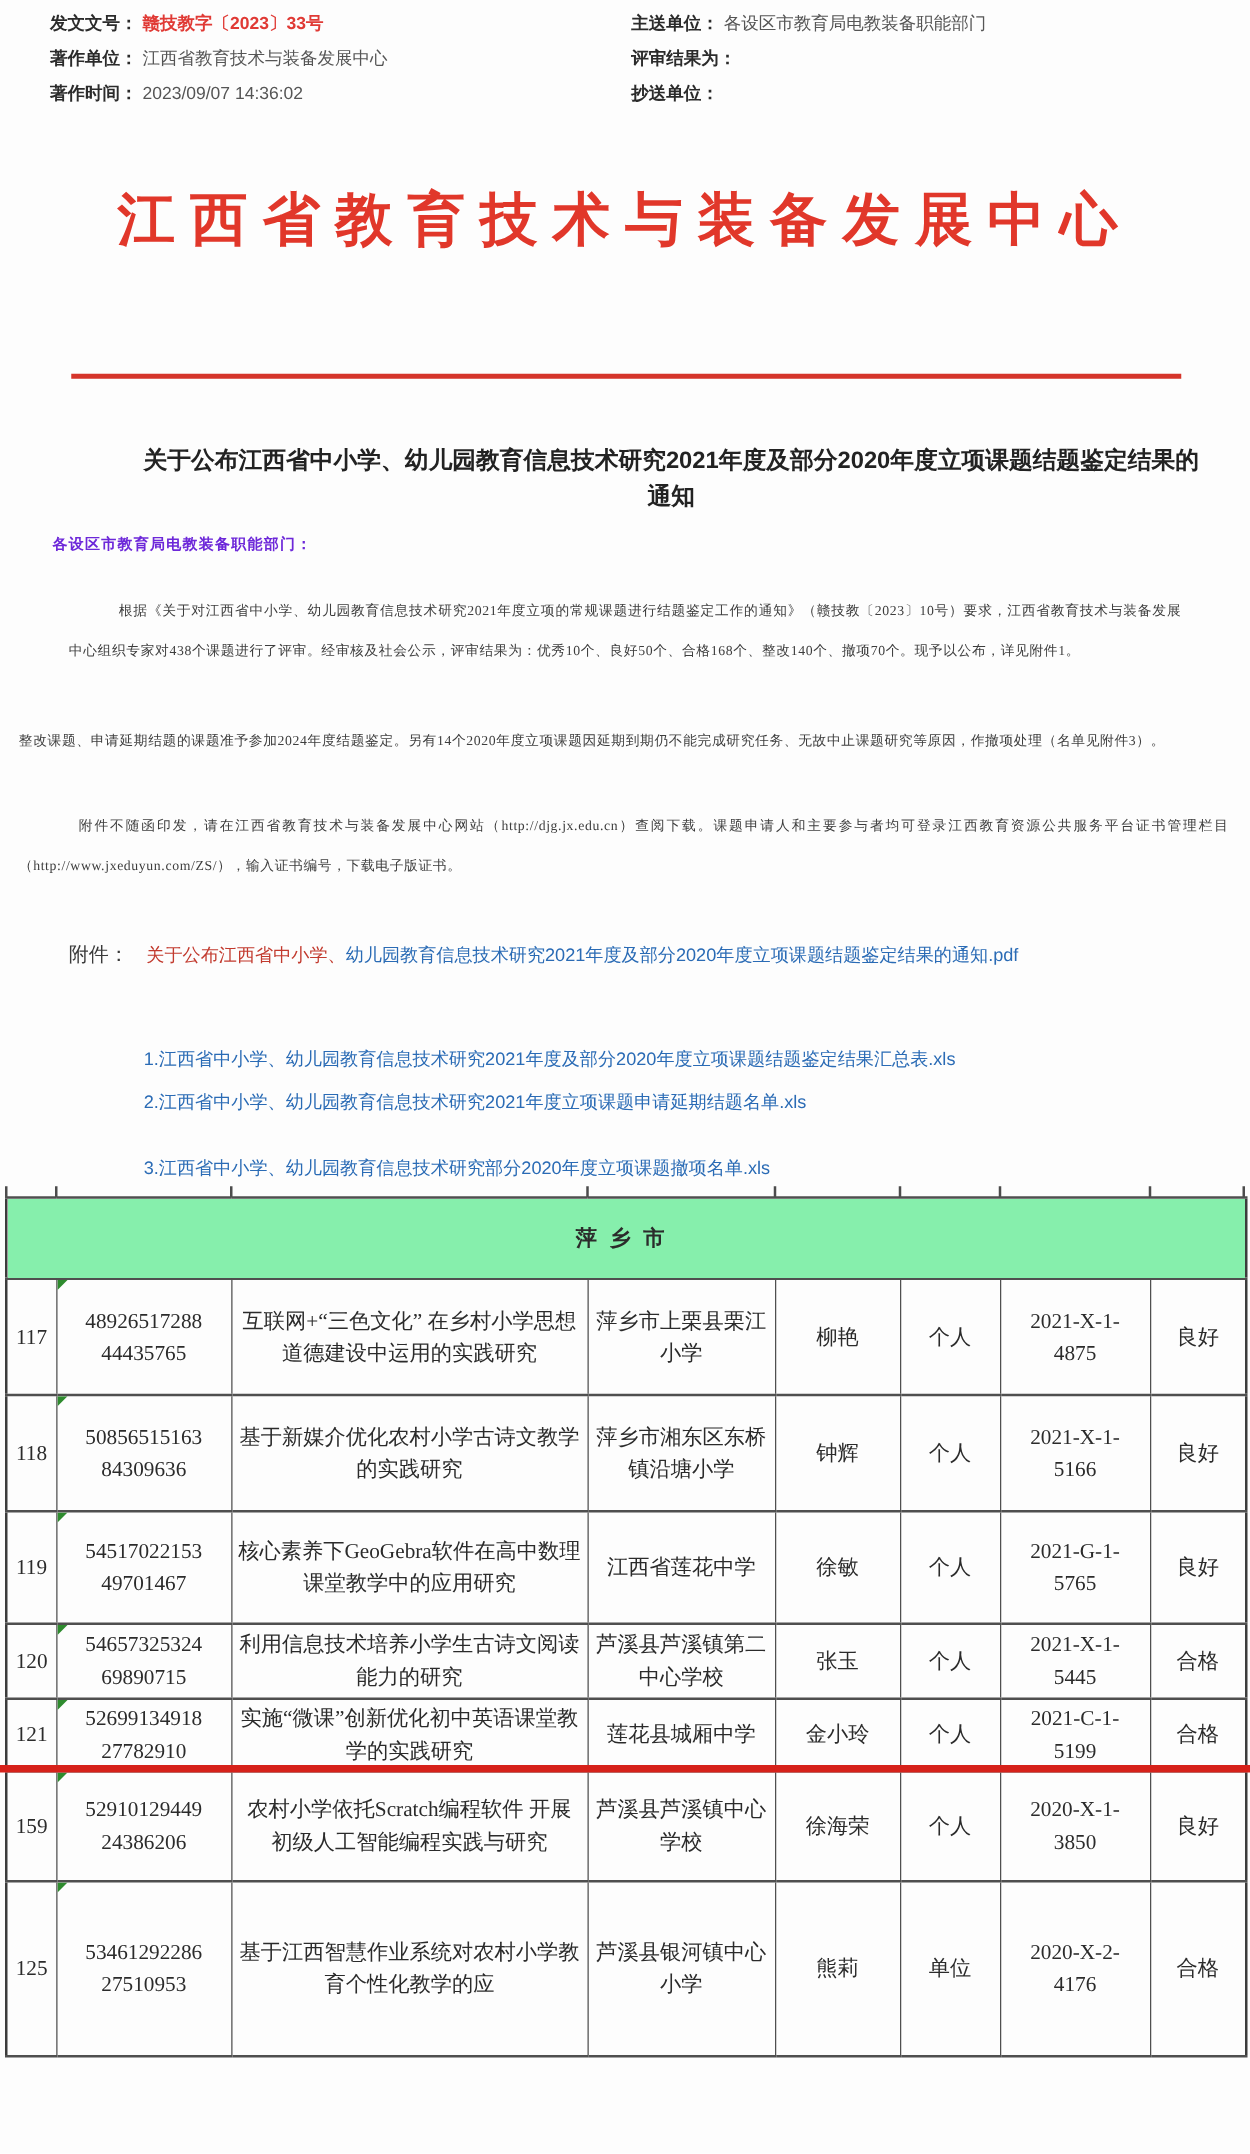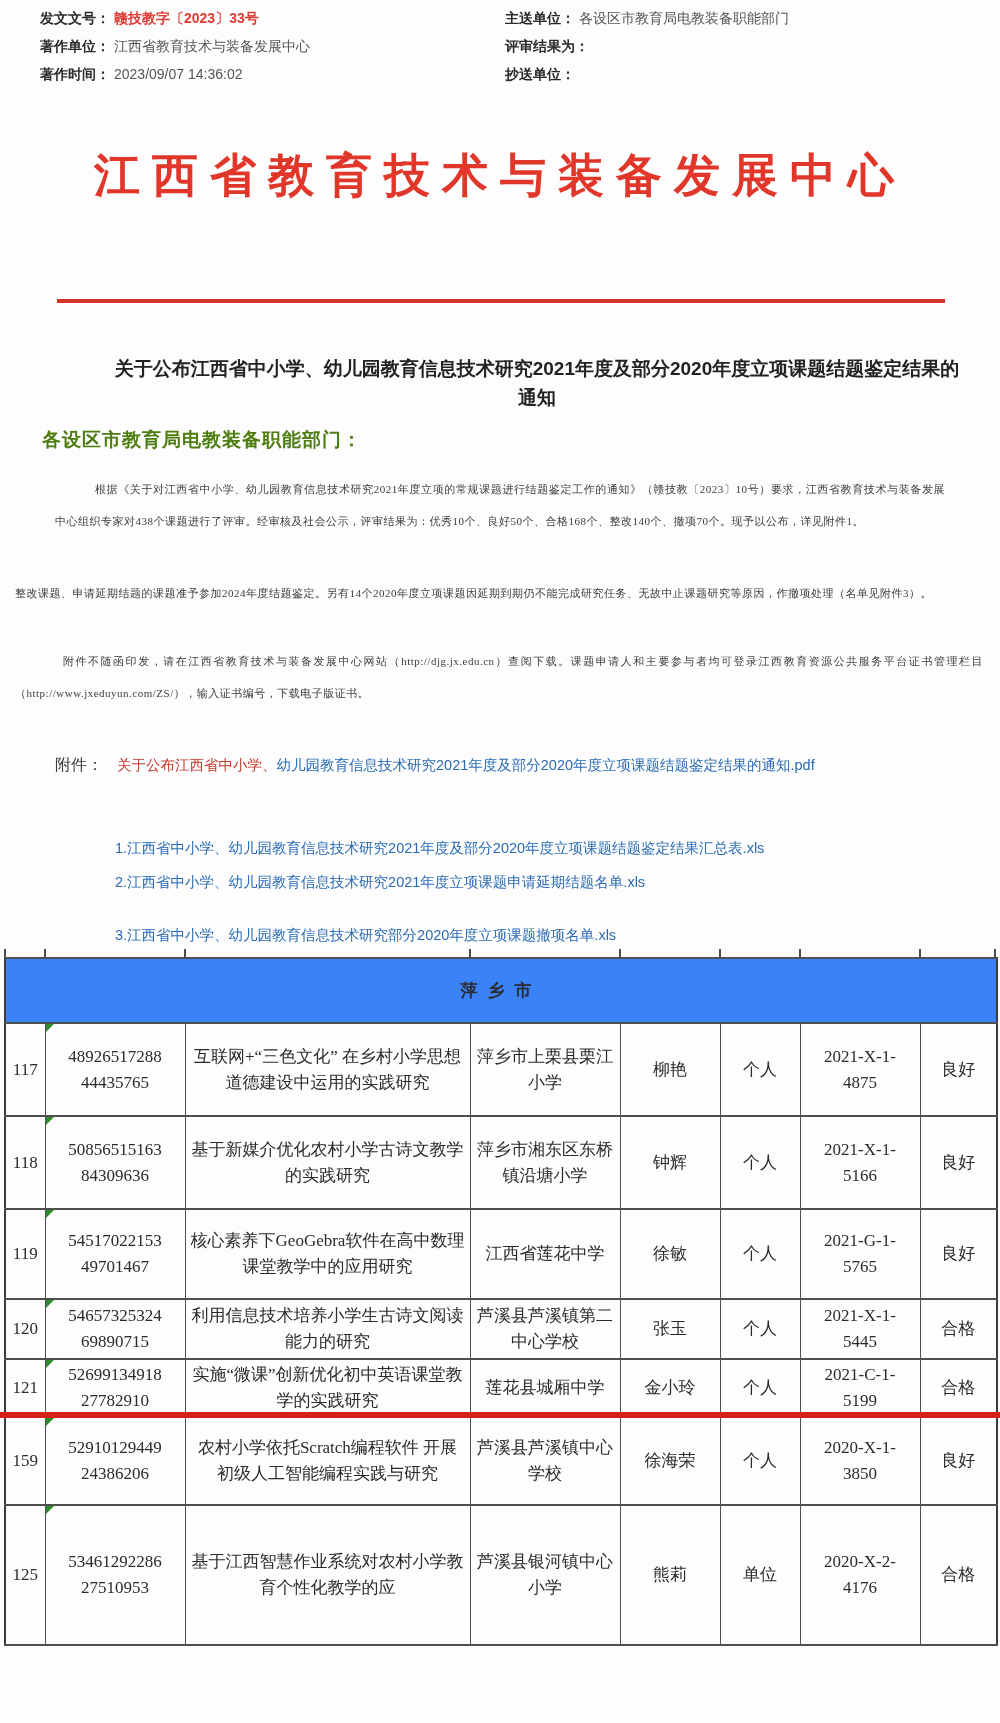--- a/index.html
+++ b/index.html
@@ -23,21 +23,21 @@
     color:#e1372a; font-size:46px; font-weight:bold; letter-spacing:12px;
     font-family:"Liberation Serif", serif; line-height:76px;
   }
   .red-divider { position:absolute; top:299px; left:57px; width:888px; height:4px; background:#d5352b; }
   
   .notice-title {
     position:absolute; top:354px; left:75px; width:850px; text-align:center;
     font-family:"Liberation Sans", sans-serif; font-weight:bold; font-size:19px;
     color:#222; line-height:29px;margin-left:37px;
   }
-  .salutation { position:absolute; top:427px; left:42px; font-size:19px; font-weight:bold; color:#4d7c0f; letter-spacing:1px; }
+  .salutation { position:absolute; top:427px; left:42px; font-size:12px; font-weight:bold; color:#6d28d9; letter-spacing:1px; }
   .para { position:absolute; font-size:11px; color:#3d3d3d; line-height:32px; text-align:justify; letter-spacing:0.5px; }
   .para.p1 { top:473px; left:55px; width:890px; text-indent:40px; }
   .para.p2 { top:577px; left:15px; width:968px; }
   .para.p3 { top:645px; left:15px; width:968px; text-indent:48px; }
   
   .attach-line { position:absolute; left:55px; font-family:"Liberation Sans", sans-serif; font-size:14.5px; font-weight:normal; line-height:20px; }
   .attach-label { color:#3a3a3a; font-family:"Liberation Serif", serif; font-size:16px; margin-right:14px; }
   .link-blue { color:#2a6bb5; text-decoration:none; cursor:pointer; }
   .link-red  { color:#c23a2e; text-decoration:none; cursor:pointer; }
   .attach-item { padding-left:60px; }
@@ -48,21 +48,21 @@
     position:absolute; top:957px; left:4px; width:992px;
     border-collapse:collapse; table-layout:fixed;
     font-family:"Liberation Serif", serif; color:#2b2b2b;
   }
   table.results td {
     border:1px solid #4f4f4f; border-top-width:2px; border-bottom-width:2px;
     text-align:center; vertical-align:middle; font-size:17px; line-height:26px;
     padding:2px 4px; position:relative; overflow:hidden;
   }
   table.results { border:2px solid #3c3c3c; }
-  td.city-cell { font-size:21px; font-weight:bold; letter-spacing:10px; background:#3b82f6; }
+  td.city-cell { font-size:21px; font-weight:bold; letter-spacing:10px; background:#86efac; }
   td.title-cell { text-align:left; padding-left:8px; }
   .green-corner {
     position:absolute; top:0; left:0; width:0; height:0;
     border-top:8px solid #2e8b2e; border-right:8px solid transparent;
   }
   .red-underline { position:absolute; top:1412px; left:0; width:1000px; height:6px; background:#d6211a; z-index:6; }
 </style>
 </head>
 <body>
 

